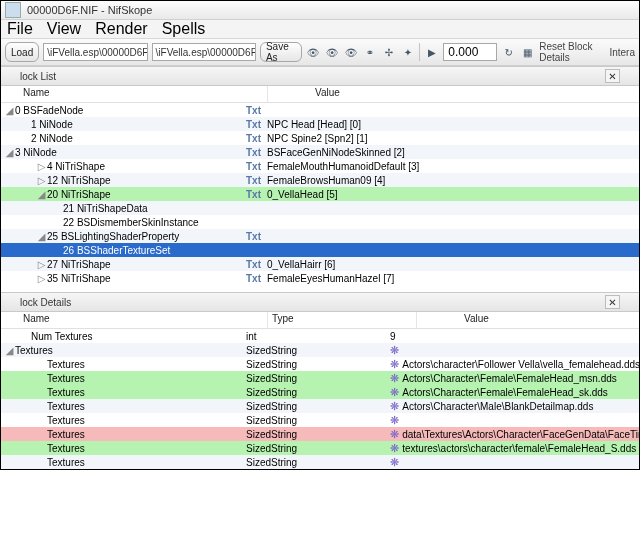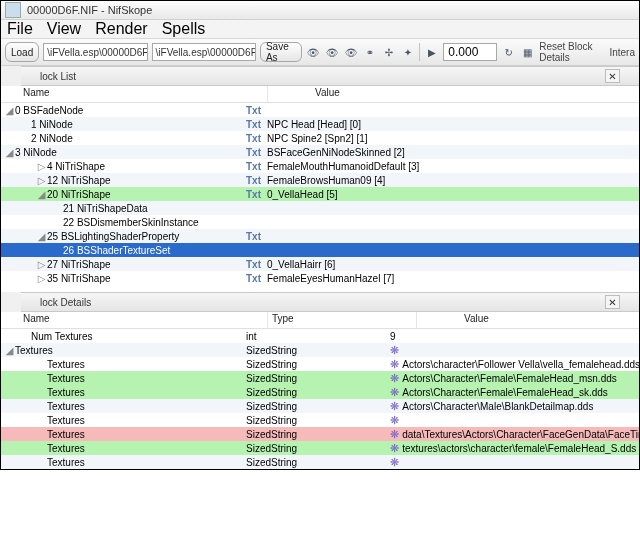--- a/index.html
+++ b/index.html
@@ -8,21 +8,21 @@
   .titlebar .ticon{width:14px;height:14px;border:1px solid #9aa;background:#cde;margin-right:6px;}
   .menubar{height:18px;background:#f4f4f4;display:flex;align-items:center;gap:14px;padding:0 6px;border-bottom:1px solid #d8d8d8;font-size:16px;}
   .menubar span{cursor:default;}
   .toolbar{height:26px;background:linear-gradient(#fbfbfb,#e7e7e7);border-bottom:1px solid #cfcfcf;display:flex;align-items:center;padding:0 4px;gap:4px;}
   .btn{border:1px solid #a8a8a8;background:linear-gradient(#fefefe,#e6e6e6);border-radius:6px;height:18px;display:inline-flex;align-items:center;justify-content:center;padding:0 5px;font-size:10px;color:#222;}
   .pathbox{border:1px solid #a8a8a8;background:#fff;height:16px;display:inline-flex;align-items:center;padding:0 3px;font-size:10px;color:#333;max-width:110px;overflow:hidden;white-space:nowrap;}
   .tbicon{width:16px;height:16px;border:1px solid rgba(0,0,0,0);display:flex;align-items:center;justify-content:center;color:#456;}
   .spin{border:1px solid #a8a8a8;background:#fff;height:16px;min-width:44px;display:inline-flex;align-items:center;padding:0 4px;font-size:12px;}
   .right-tools{margin-left:auto;display:flex;align-items:center;gap:6px;font-size:10px;color:#444;}
   
-  .panehdr{height:18px;background:linear-gradient(#f6f6f6,#e5e5e5);border-top:1px solid #c9c9c9;border-bottom:1px solid #c9c9c9;display:flex;align-items:center;justify-content:space-between;padding:0 19px;font-size:10px;color:#333;margin-left:20px;}
+  .panehdr{height:18px;background:linear-gradient(#f6f6f6,#e5e5e5);border-top:1px solid #c9c9c9;border-bottom:1px solid #c9c9c9;display:flex;align-items:center;justify-content:space-between;padding:0 19px;font-size:10px;color:#333;}
   .panehdr .x{border:1px solid #bcbcbc;width:13px;height:12px;display:flex;align-items:center;justify-content:center;background:#f5f5f5;}
   .cols{display:flex;height:16px;border-bottom:1px solid #e0e0e0;background:#fff;font-size:10px;color:#222;padding-left:18px;}
   .cols .c1{flex:0 0 240px;padding:1px 4px;border-right:1px solid #e6e6e6;}
   .cols .c2{flex:0 0 140px;padding:1px 4px;border-right:1px solid #e6e6e6;}
   .cols .c3{flex:1;padding:1px 4px;margin-left:43px;}
   .tree{flex:0 0 auto;background:#fff;}
   .row{display:flex;height:14px;align-items:center;font-size:10px;}
   .row .cname{flex:0 0 240px;display:flex;align-items:center;overflow:hidden;white-space:nowrap;border-right:1px solid transparent;}
   .row .ctype{flex:0 0 140px;padding-left:4px;overflow:hidden;white-space:nowrap;}
   .row .cval{flex:1;padding-left:4px;overflow:hidden;white-space:nowrap;display:flex;align-items:center;gap:3px;}

